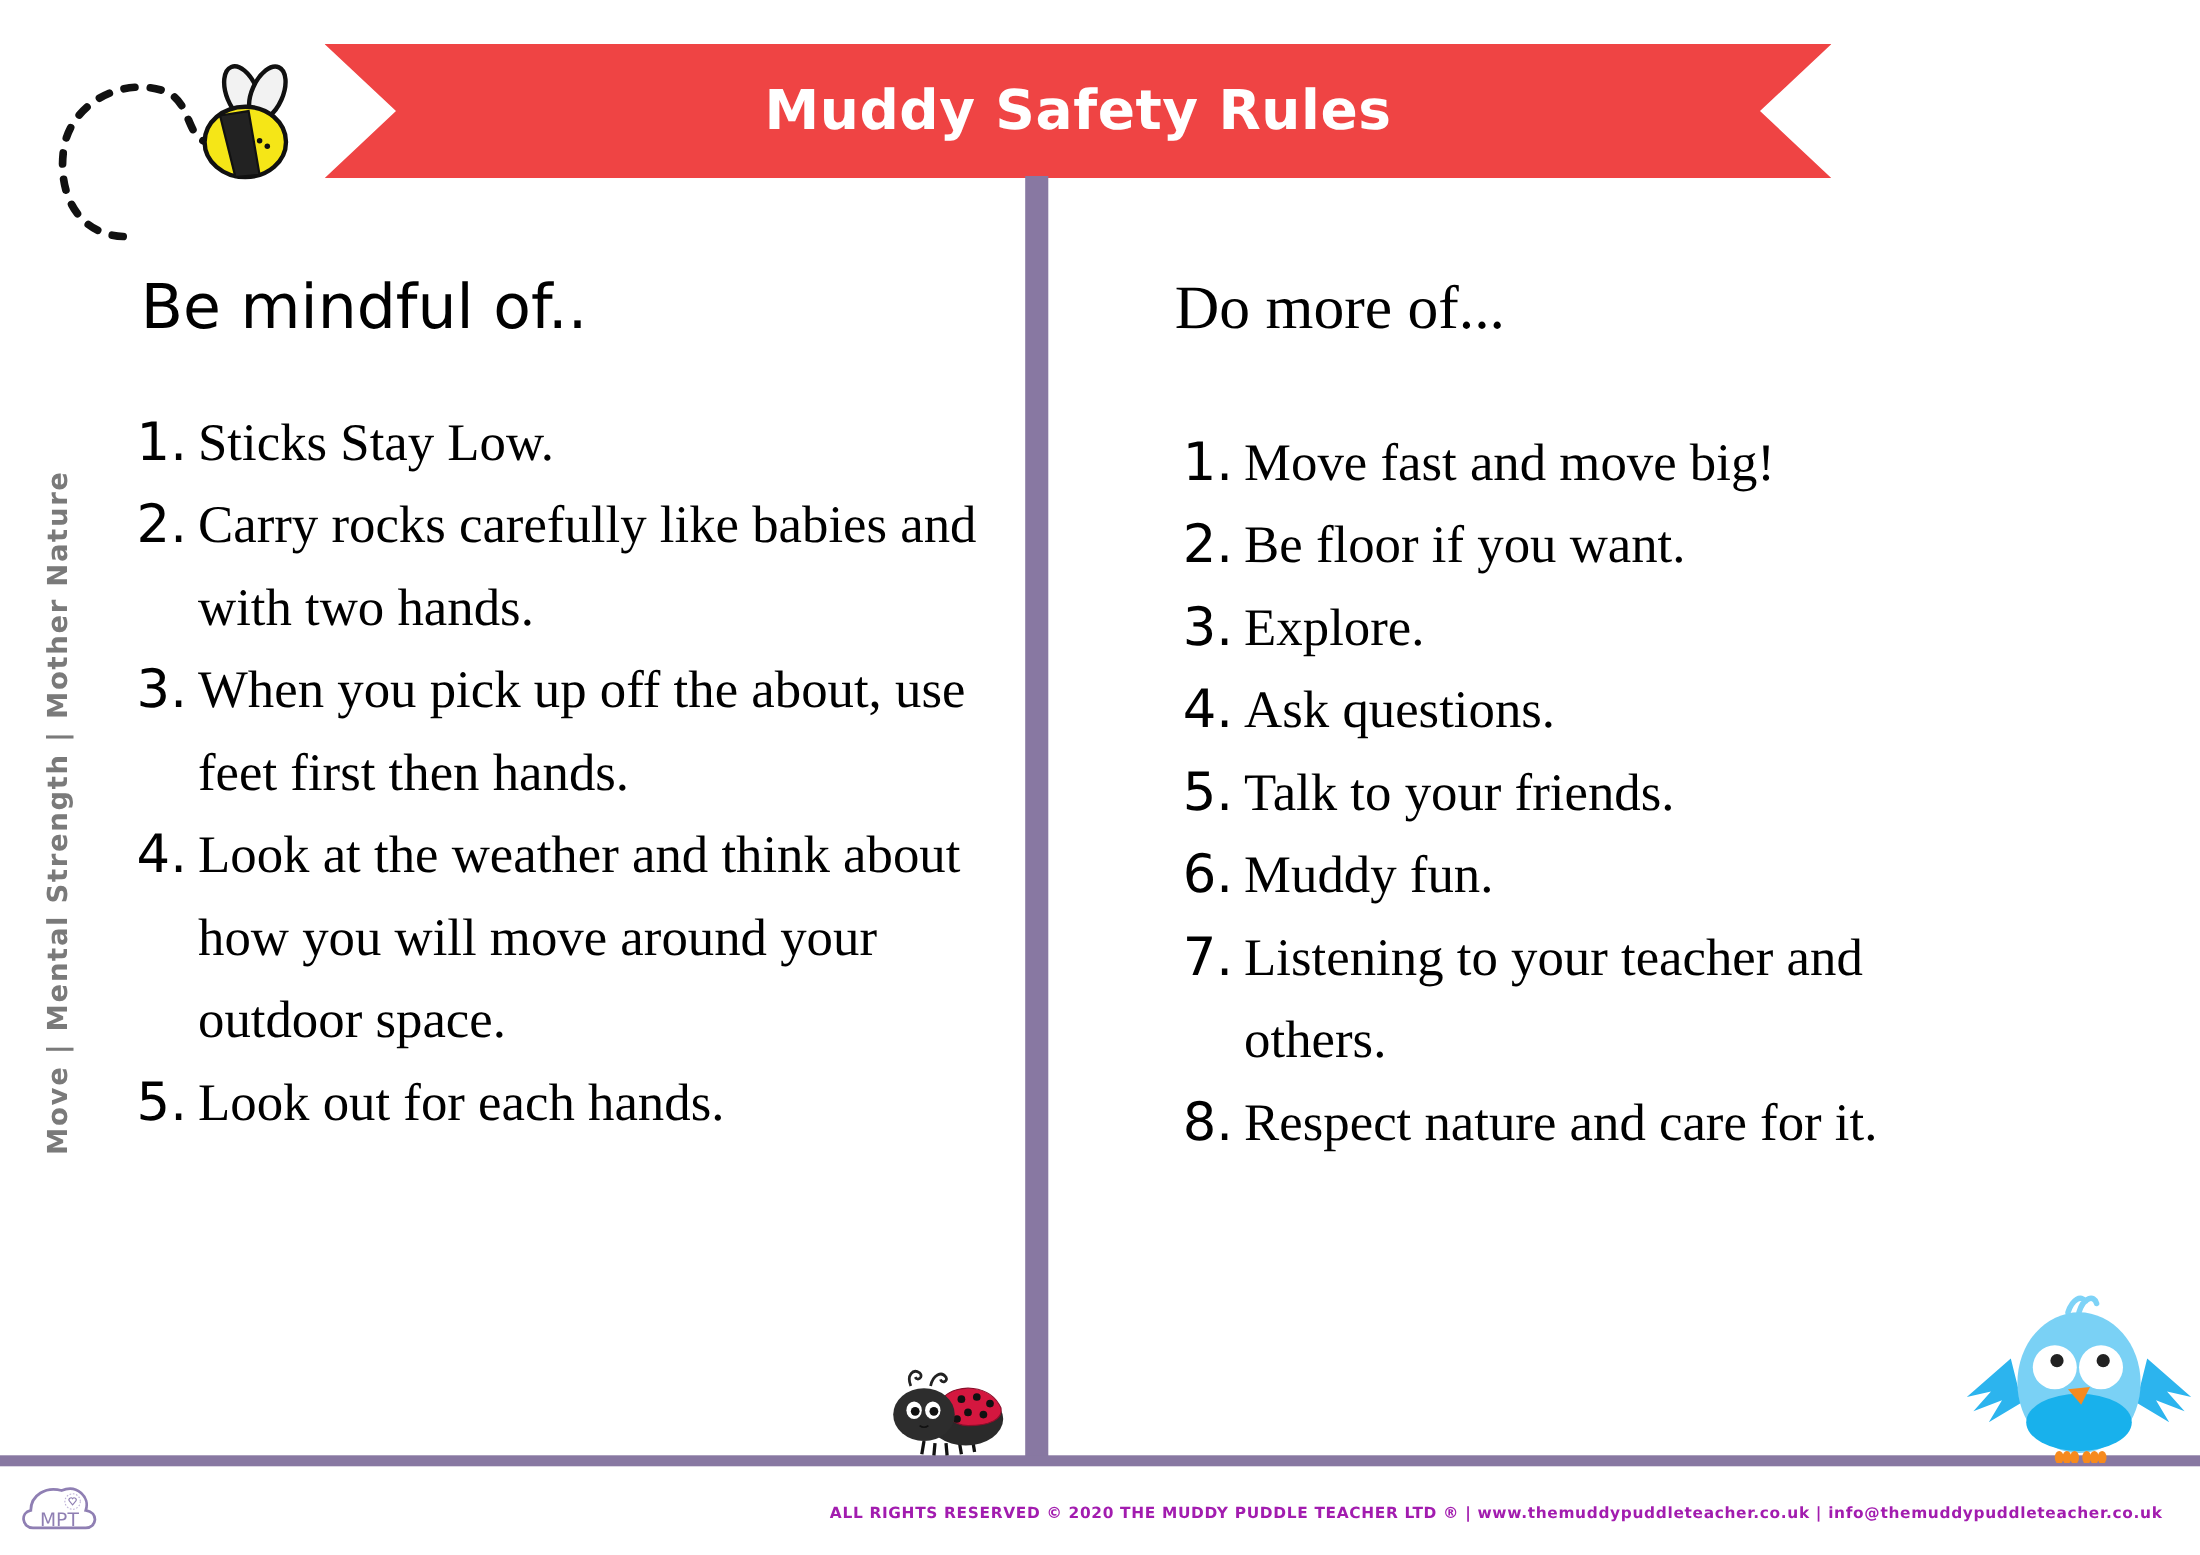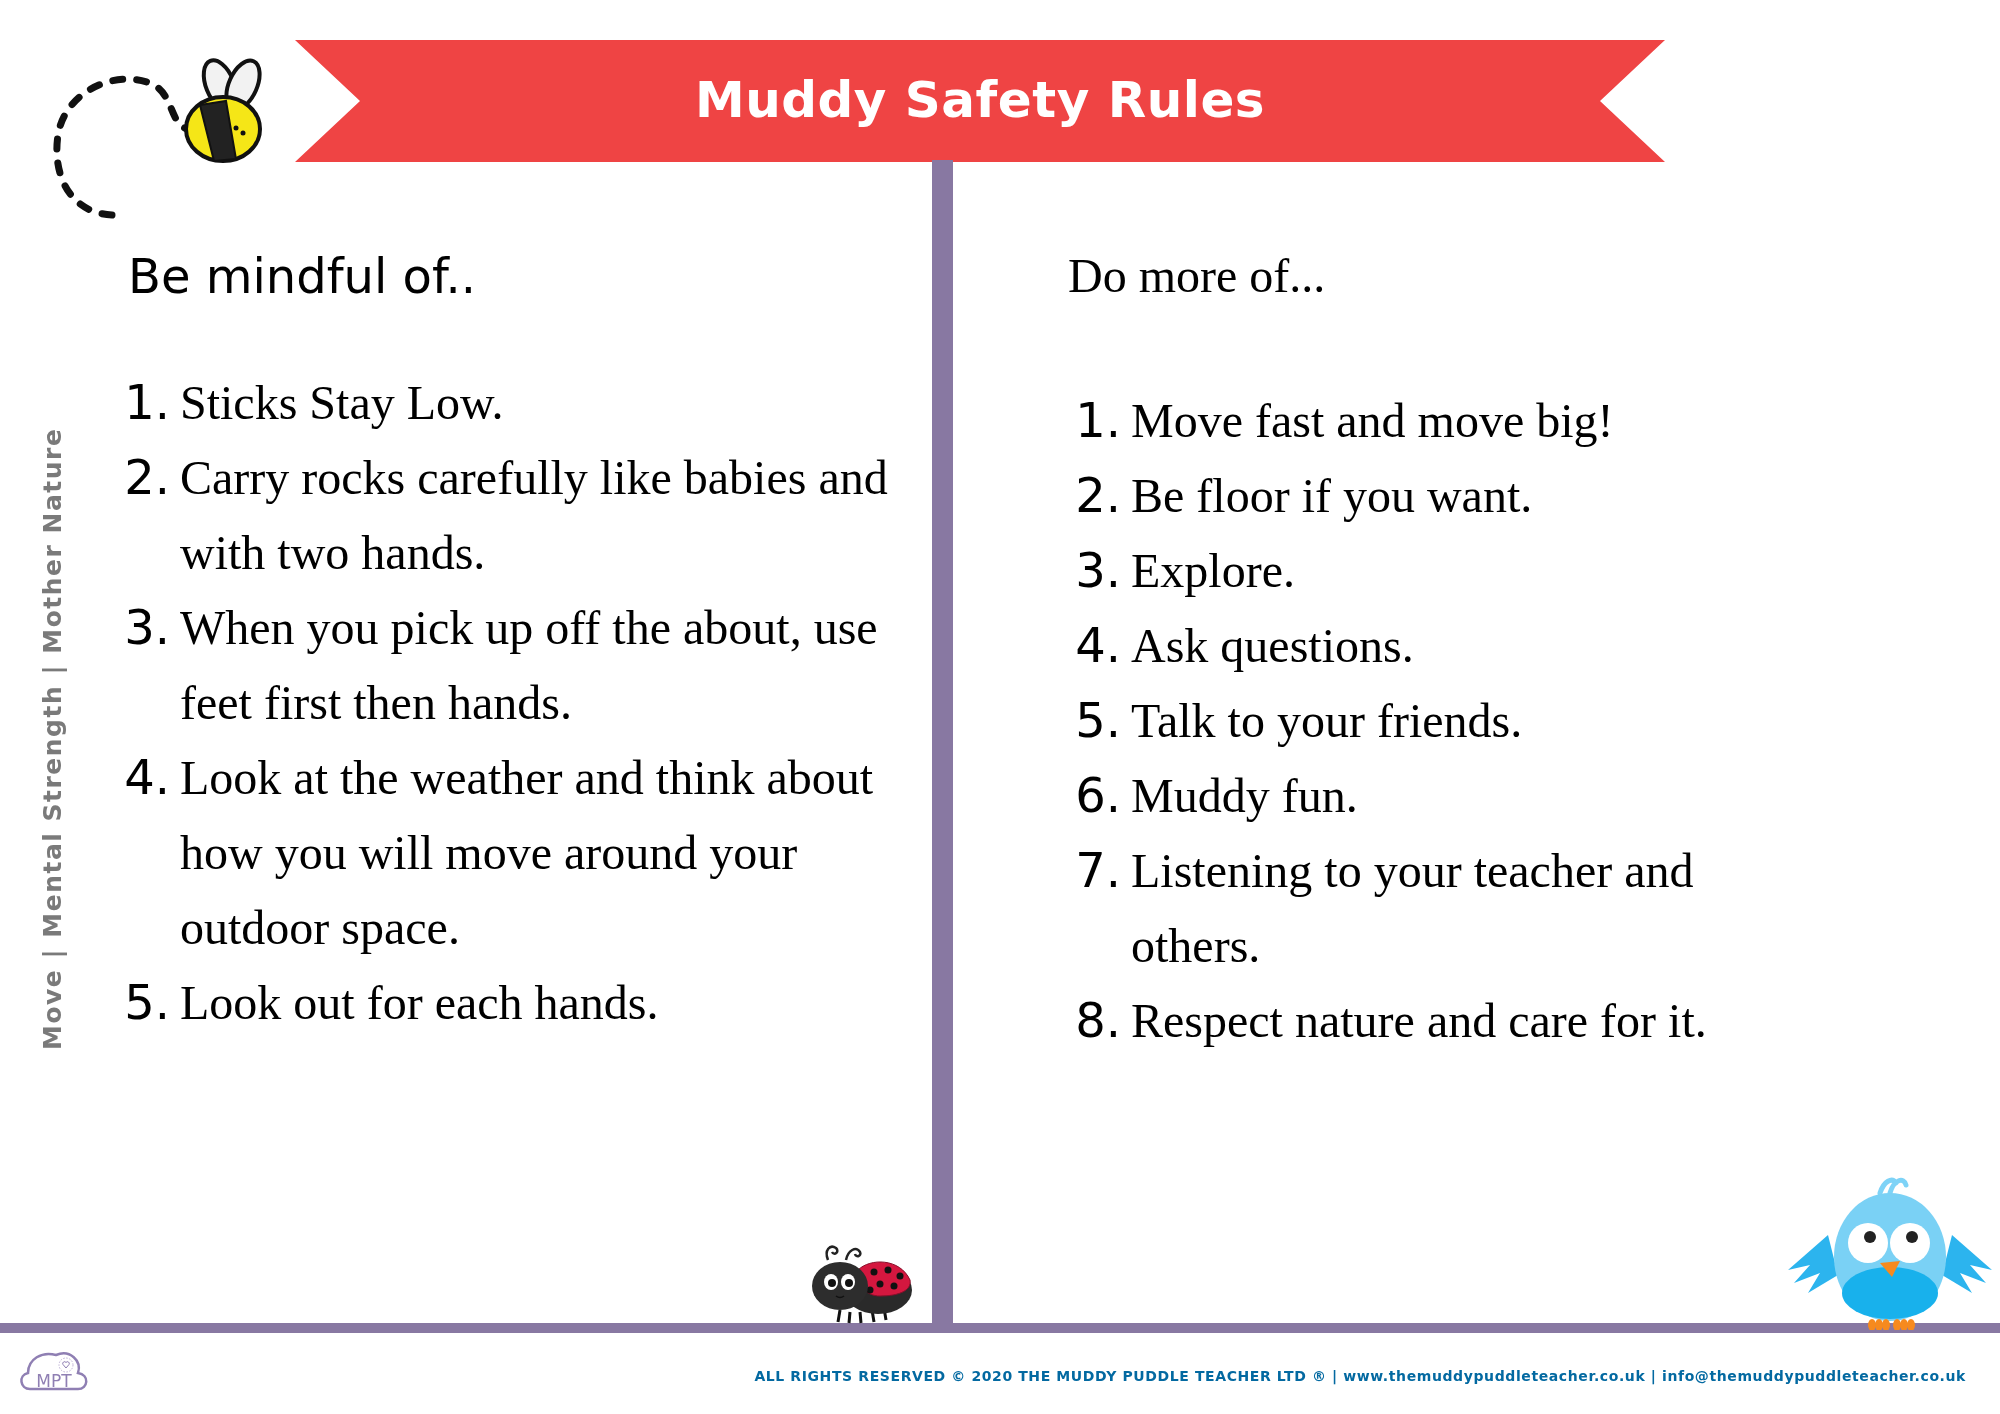--- a/index.html
+++ b/index.html
@@ -22,21 +22,21 @@
     color: #fff; font-size: 50px; font-weight: bold; letter-spacing: 0.5px;
     font-family: "DejaVu Sans", sans-serif;
     margin-top: -2px;
   }
 
   
   #divider { left: 932px; top: 160px; width: 21px; height: 1165px; background: #8878a2; }
   #base-bar { left: 0; top: 1323px; width: 2000px; height: 10px; background: #8878a2; }
 
   
-  .col-heading { font-size: 48px; font-weight: normal; line-height: 1; white-space: nowrap; }
+  .col-heading { font-size: 56px; font-weight: normal; line-height: 1; white-space: nowrap; }
   #heading-left { left: 128px; top: 252px; }
   #heading-right { left: 1068px; top: 252px; font-family: Liberation Serif, serif; }
 
   
   .rule-list { margin: 0; padding: 0; list-style: none; }
   .rule-item { display: flex; font-size: 48px; line-height: 75px; }
   .rule-num { flex: 0 0 auto; text-align: right; }
   .rule-text { flex: 1 1 auto; font-family: Liberation Serif, serif; }
   #list-left { left: 110px; top: 365px; width: 780px; }
   #list-left .rule-num { width: 60px; padding-right: 10px; }
@@ -45,21 +45,21 @@
 
   
   #side-text {
     left: 38px; top: 1050px; transform-origin: 0 0; transform: rotate(-90deg);
     color: #7a7a7a; font-size: 25px; letter-spacing: 1.5px; white-space: nowrap;
     font-weight: bold;
   }
 
   
   #footer-text {
-    right: 34px; top: 1368px; font-size: 14px; color: #0369a1; font-weight: bold;
+    right: 34px; top: 1368px; font-size: 14px; color: #a21caf; font-weight: bold;
     letter-spacing: 0.6px; white-space: nowrap;
   }
   #mpt-logo { left: 16px; top: 1345px; width: 76px; height: 50px; }
 
   
   #bee { left: 50px; top: 55px; width: 215px; height: 170px; }
   #ladybug { left: 800px; top: 1240px; width: 115px; height: 85px; }
   #bird { left: 1780px; top: 1165px; width: 220px; height: 165px; }
 </style>
 </head>

